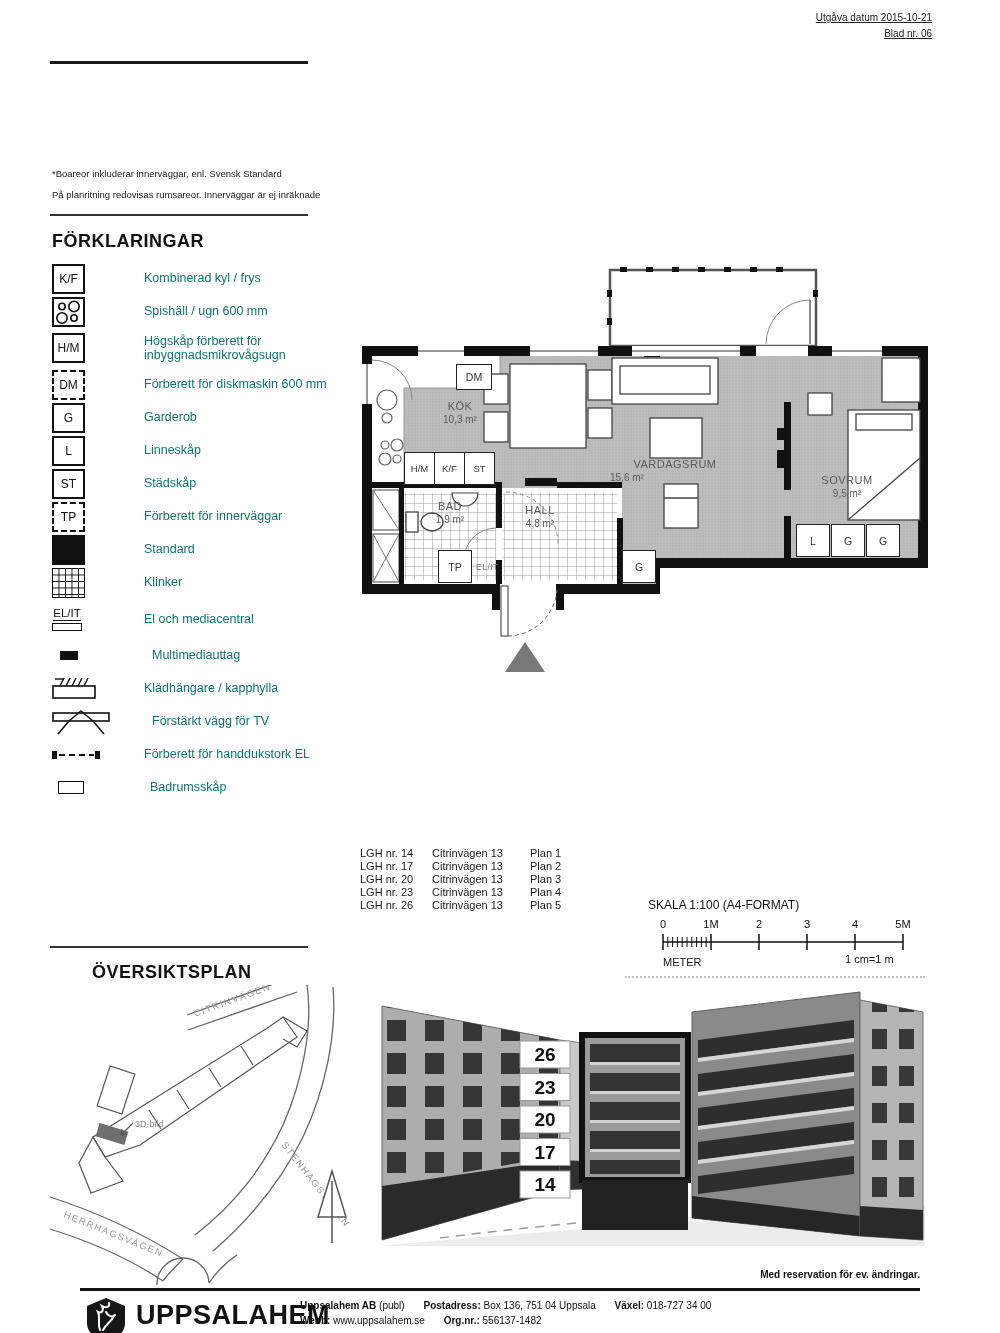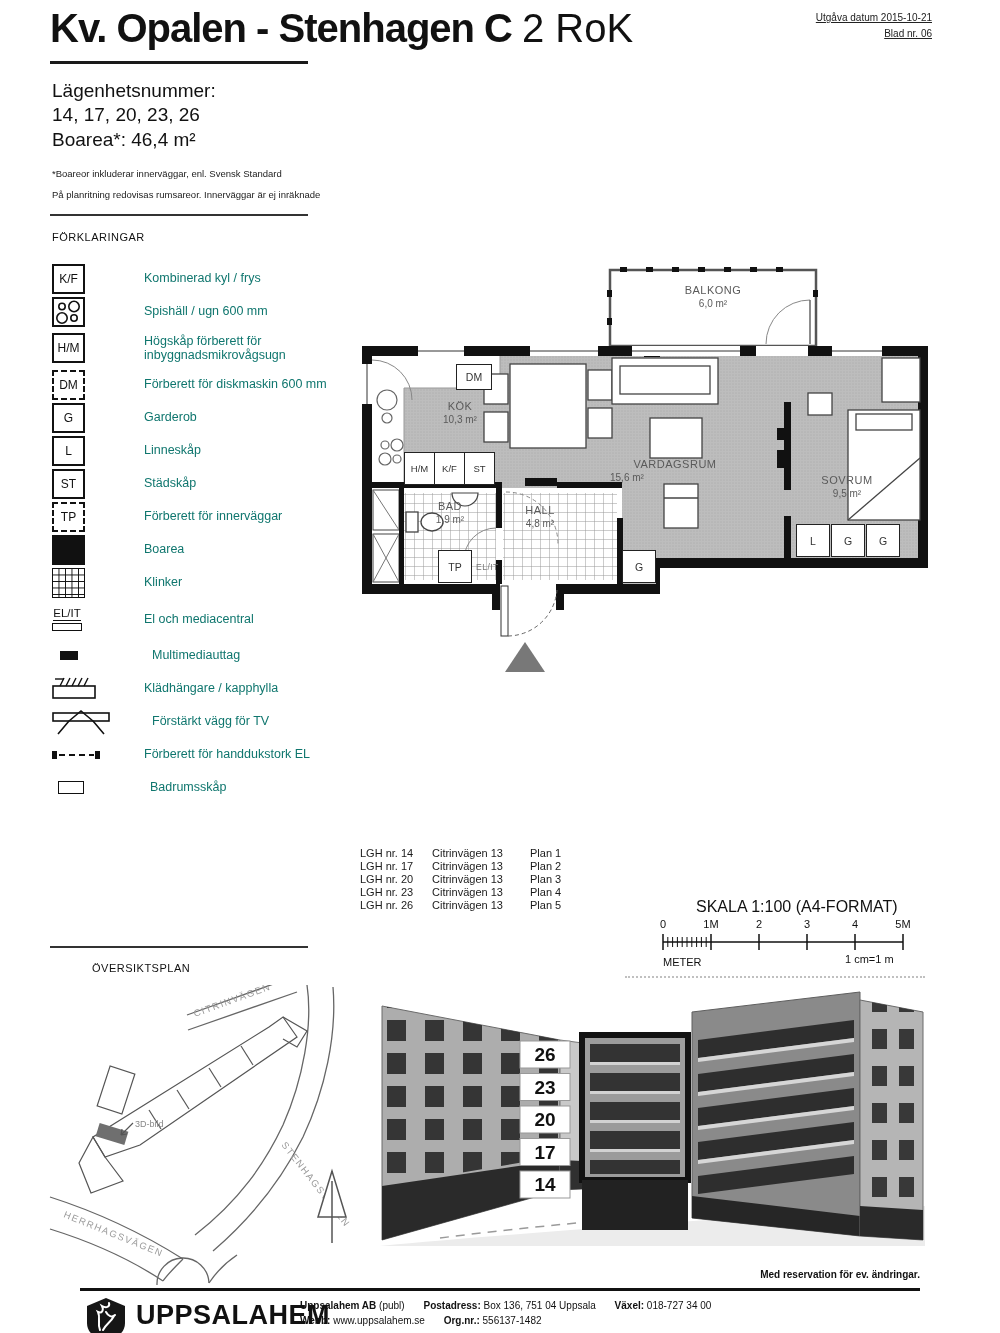--- a/index.html
+++ b/index.html
@@ -10,21 +10,21 @@
   .title{left:50px;top:6px;font-size:40px;font-weight:bold;letter-spacing:-1px;white-space:nowrap;}
   .title .suffix{font-weight:400;letter-spacing:0;margin-left:10px;}
   .title-rule{left:50px;top:61px;width:258px;height:3px;background:#1a1a1a;}
   .meta{left:780px;top:10px;width:152px;text-align:right;font-size:10px;line-height:1.55;color:#222;text-decoration:underline;}
   
   .info{left:52px;top:79px;font-size:19px;line-height:1.28;}
   .notes{left:52px;top:163px;font-size:9.5px;line-height:21px;color:#222;}
   .rule{height:2px;background:#333;}
   .rule1{left:50px;top:214px;width:258px;}
   .rule2{left:50px;top:946px;width:258px;}
-  .h2{font-size:11px;font-weight:normal;letter-spacing:.5px;}
+  .h2{font-size:18px;font-weight:bold;letter-spacing:.5px;}
   .legend-title{left:52px;top:231px;}
   
   .legend{left:52px;top:262px;width:310px;}
   .lrow{display:flex;align-items:center;height:33px;}
   .lrow.tall{height:40px;}
   .lsym{width:52px;flex:0 0 52px;display:flex;align-items:center;}
   .llab{font-size:12.5px;line-height:1.15;color:#0f766e;width:240px;margin-left:40px;}
   .symbox{width:33px;height:30px;border:2px solid #111;background:#fff;display:flex;
           align-items:center;justify-content:center;font-size:12px;box-sizing:border-box;color:#111;}
   .symbox.dashed{border-style:dashed;}
@@ -43,53 +43,45 @@
   .rlab{position:absolute;text-align:center;color:#5a5a5a;font-size:11px;letter-spacing:.5px;line-height:1.25;}
   .rlab .area{font-size:10px;letter-spacing:0;display:block;}
   .cab{position:absolute;background:#fff;border:1.5px solid #222;box-sizing:border-box;
        display:flex;align-items:center;justify-content:center;font-size:10.5px;color:#333;}
   .cab.small{font-size:9.5px;}
   .plain-lab{position:absolute;font-size:8.5px;color:#777;letter-spacing:.5px;}
   
   .lgh{left:360px;top:847px;display:grid;grid-template-columns:72px 98px 52px;
        font-size:11px;line-height:13px;color:#1a1a1a;}
   
-  .skala-title{left:696px;top:898px;font-size:16px;color:#111;}
+  .skala-title{left:648px;top:898px;font-size:12px;color:#111;}
   .dotline{left:625px;top:976px;width:300px;border-top:2px dotted #c0c0c0;}
   
   .oplan-title{left:52px;top:962px;margin-left:40px;}
   
   .disclaimer{left:610px;top:1269px;width:310px;text-align:right;font-size:10px;font-weight:bold;}
   
   .foot-rule{left:80px;top:1288px;width:840px;height:3px;background:#111;}
   .brand{left:136px;top:1300px;font-size:27px;font-weight:bold;letter-spacing:.5px;}
   .contact{left:300px;top:1298px;font-size:10px;line-height:15px;color:#111;}
   .contact b{font-weight:bold;}
   .contact .gap{display:inline-block;width:16px;}
   svg text{font-family:"Liberation Sans",sans-serif;}
 </style>
 </head>
 <body>
 
 <div class="page">
 
-  <div class="abs title">
-    <span>Kv. Opalen - Stenhagen C</span><span class="suffix">2 RoK</span>
-  </div>
   <div class="abs title-rule"></div>
   <div class="abs meta">
     <div>Utgåva datum 2015-10-21</div>
     <div>Blad nr. 06</div>
   </div>
 
-  <div class="abs info">
-    <div>Lägenhetsnummer:</div>
-    <div>14, 17, 20, 23, 26</div>
-    <div>Boarea*: 46,4 m²</div>
-  </div>
   <div class="abs notes">
     <div>*Boareor inkluderar innerväggar, enl. Svensk Standard</div>
     <div>På planritning redovisas rumsareor. Innerväggar är ej inräknade</div>
   </div>
   <div class="abs rule rule1"></div>
 
   <div class="abs h2 legend-title">FÖRKLARINGAR</div>
   <div class="abs legend">
     <div class="lrow">
       <div class="lsym">
@@ -142,21 +134,21 @@
     <div class="lrow">
       <div class="lsym">
           <div class="symbox dashed">TP</div>
         </div>
       <div class="llab">Förberett för innerväggar</div>
     </div>
     <div class="lrow">
       <div class="lsym">
           <div class="sym-parkett"></div>
         </div>
-      <div class="llab">Boarea</div>
+      <div class="llab">Standard</div>
     </div>
     <div class="lrow">
       <div class="lsym">
           <div class="sym-klinker"></div>
         </div>
       <div class="llab">Klinker</div>
     </div>
     <div class="lrow tall">
       <div class="lsym">
         <div class="sym-elit">
@@ -315,24 +307,20 @@
       <path d="M136 268 A32 32 0 0 0 104 300" fill="none" stroke="#888" stroke-width="1"></path>
 
       <rect x="140" y="324" width="58" height="10" fill="#fff"></rect>
       <rect x="132" y="324" width="8" height="26" fill="#111"></rect>
       <rect x="196" y="324" width="8" height="26" fill="#111"></rect>
       <rect x="141" y="326" width="7" height="50" fill="#fff" stroke="#333" stroke-width="1"></rect>
       <path d="M148 376 A50 50 0 0 0 197 330" fill="none" stroke="#666" stroke-width="1" stroke-dasharray="4 3"></path>
       <polygon points="165,382 145,412 185,412" fill="#787878"></polygon>
     </svg>
 
-    <div class="rlab" style="left:250px;top:24px;width:206px;">
-      <span>BALKONG</span>
-      <span class="area">6,0 m²</span>
-    </div>
     <div class="rlab" style="left:45px;top:140px;width:110px;">
       <span>KÖK</span>
       <span class="area">10,3 m²</span>
     </div>
     <div class="rlab" style="left:250px;top:198px;width:130px;">
       <span>VARDAGSRUM</span>
       <span class="area" style="text-align:left;">15,6 m²</span>
     </div>
     <div class="rlab" style="left:432px;top:214px;width:110px;">
       <span>SOVRUM</span>

